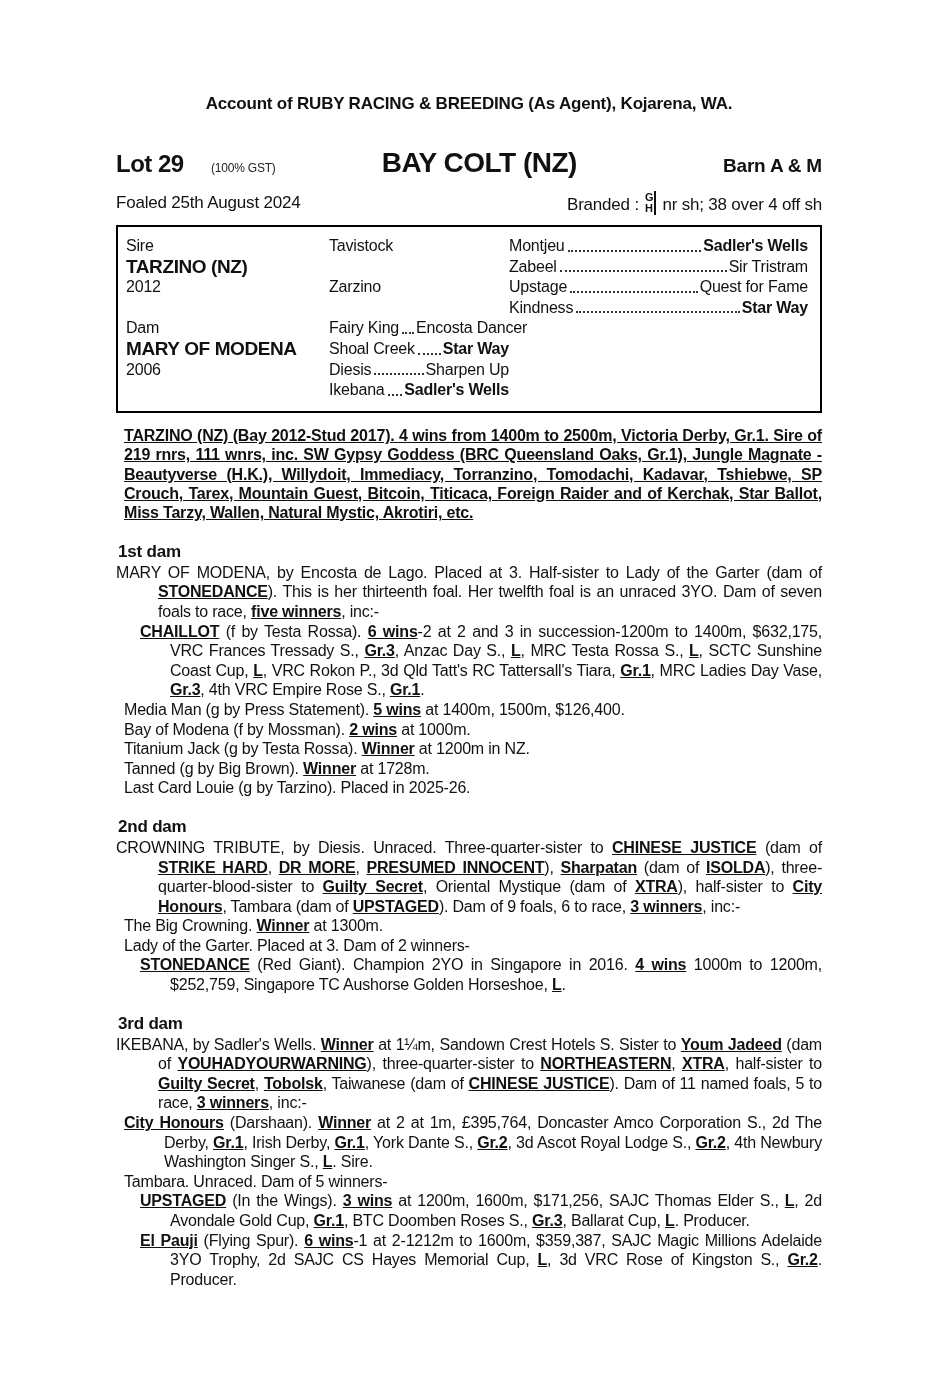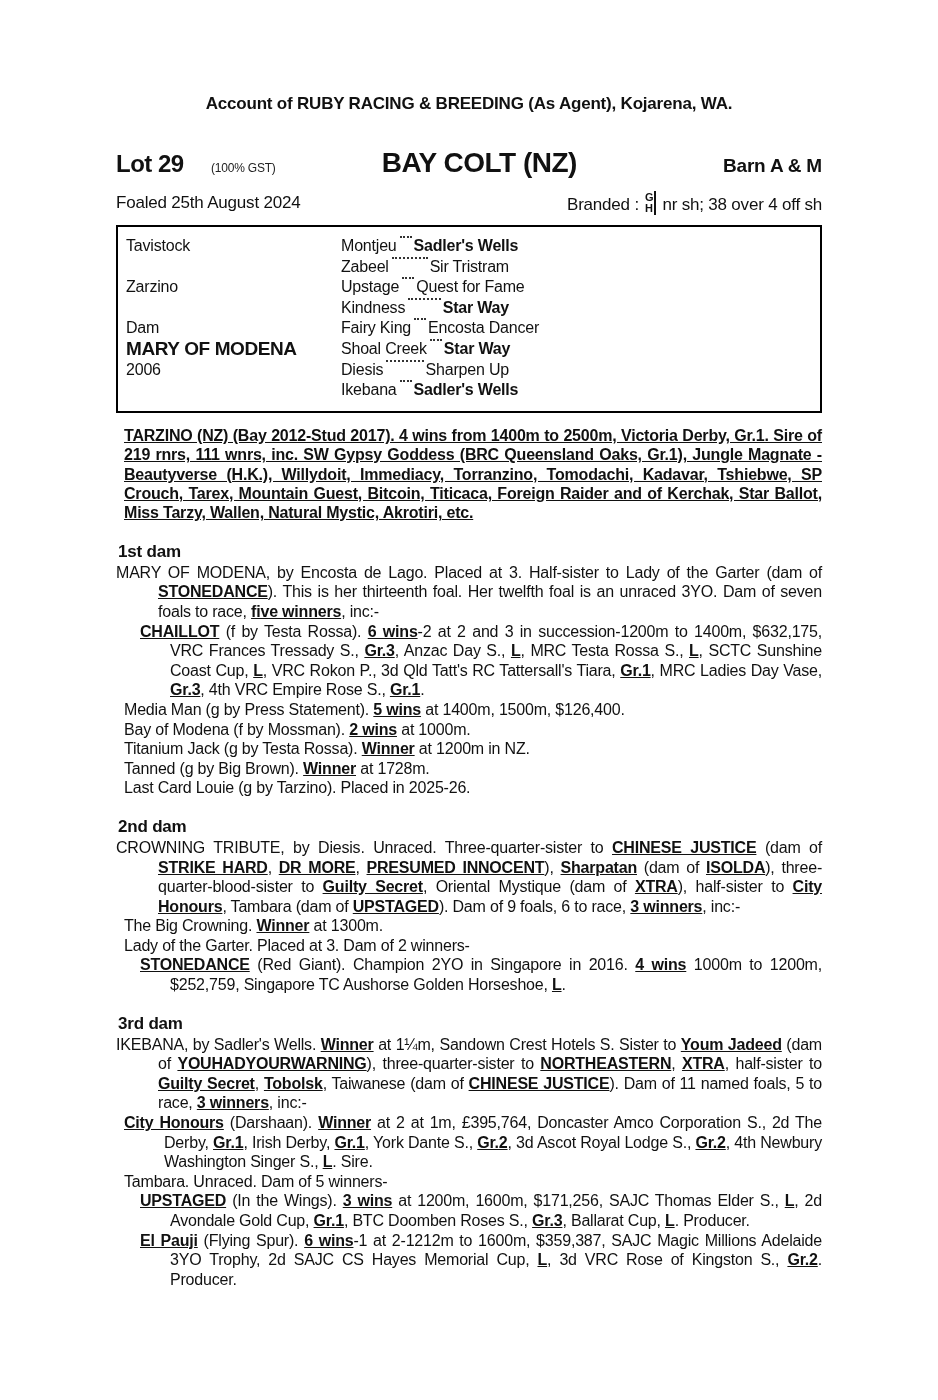--- a/index.html
+++ b/index.html
@@ -114,22 +114,21 @@
     white-space: nowrap;
     overflow: visible;
   }
   .ped-name {
     font-weight: bold;
     font-size: 19px;
     letter-spacing: -0.4px;
   }
   .gp-line {
     display: flex;
-    align-items: flex-start;
-    margin-left: 12px;
+    align-items: flex-end;
   }
   .gp-sire { white-space: nowrap; }
   .gp-dam  { white-space: nowrap; }
   .gp-dam.bold { font-weight: bold; }
   .dots {
     flex: 1;
     border-bottom: 2px dotted #333;
     margin: 0 2px 5px 3px;
     min-width: 12px;
   }
@@ -186,20 +185,26 @@
             <span>H</span>
           </span>
           <span class="brand-bar"></span>
         </span>
         <span>nr sh; 38 over 4 off sh</span>
       </span>
     </div>
 
     <div class="ped-table">
         <div class="ped-half">
+          <div>
+            <div class="ped-line ">Sire</div>
+            <div class="ped-line ped-name">TARZINO (NZ)</div>
+            <div class="ped-line ">2012</div>
+            <div class="ped-line "></div>
+          </div>
           <div>
             <div class="ped-line">Tavistock</div>
             <div class="ped-line"></div>
             <div class="ped-line">Zarzino</div>
             <div class="ped-line"></div>
           </div>
           <div>
             <div class="ped-line gp-line">
               <span class="gp-sire">Montjeu</span>
               <span class="dots"></span>

